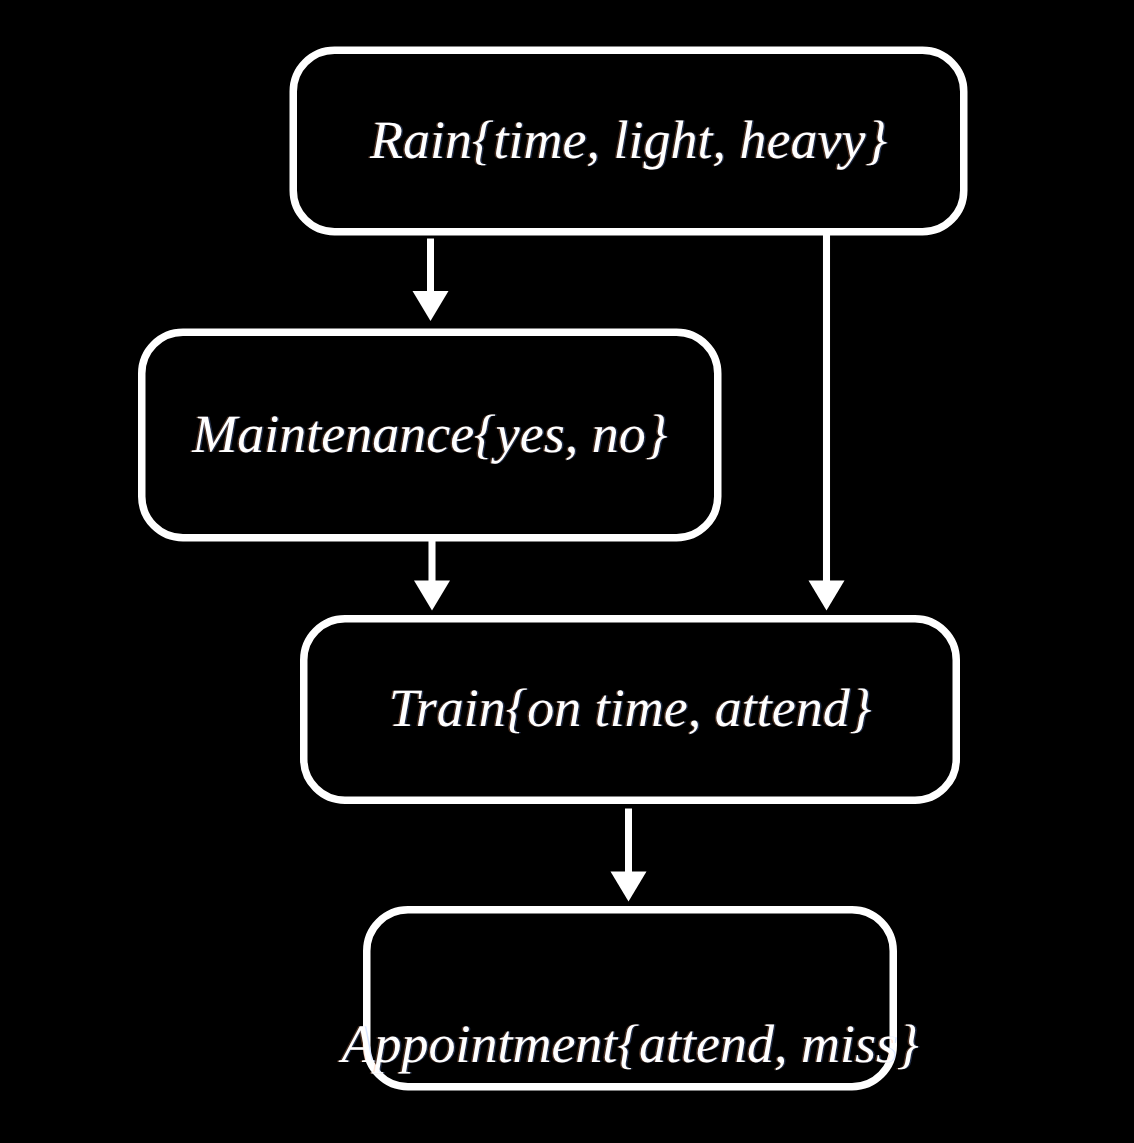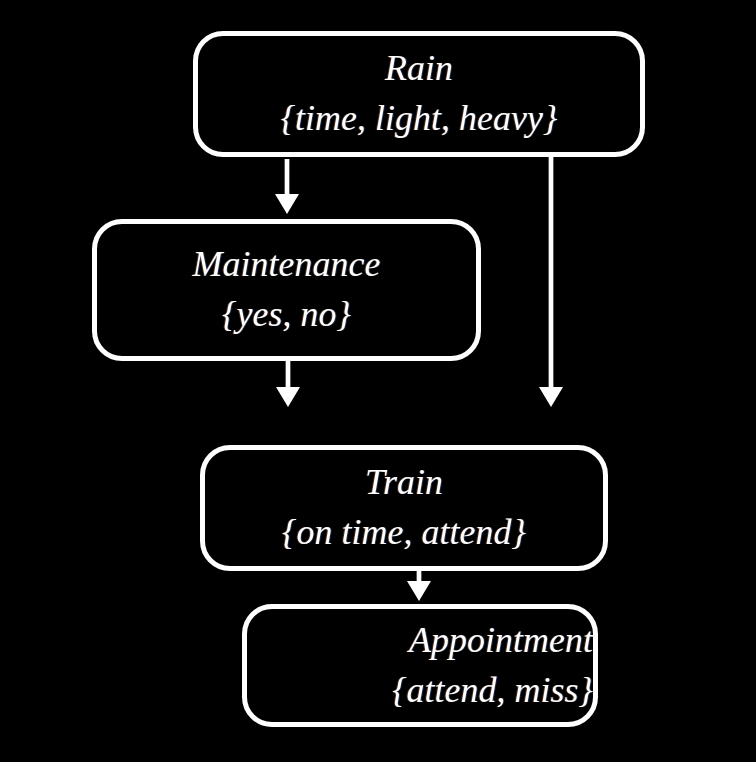--- a/index.html
+++ b/index.html
@@ -23,21 +23,21 @@
     height: 762px;
     display: block;
   }
   .node {
     position: absolute;
     box-sizing: border-box;
     border: 5px solid #ffffff;
     border-radius: 30px;
     background: #000000;
     display: flex;
-    flex-direction: column;
+    flex-direction: row;
     align-items: center;
     justify-content: center;
     text-align: center;
   }
   .node-label, .node-values {
     color: #ffffff;
     font-style: italic;
     font-size: 36px;
     line-height: 1.38;
     white-space: nowrap;
@@ -72,21 +72,21 @@
   <div class="node" style="left: 193px; top: 31px; width: 452px; height: 126px;">
     <div class="node-label">Rain</div>
     <div class="node-values">{time, light, heavy}</div>
   </div>
 
   <div class="node" style="left: 92px; top: 219px; width: 389px; height: 142px;">
     <div class="node-label">Maintenance</div>
     <div class="node-values">{yes, no}</div>
   </div>
 
-  <div class="node" style="left: 200px; top: 410px; width: 408px; height: 126px; margin-top: 35px;">
+  <div class="node" style="left: 200px; top: 410px; width: 440px; height: 126px;">
     <div class="node-label">Train</div>
     <div class="node-values">{on time, attend}</div>
   </div>
 
   <div class="node" style="left: 242px; top: 604px; width: 356px; height: 123px; align-items: flex-end;">
     <div class="node-label">Appointment</div>
     <div class="node-values">{attend, miss}</div>
   </div>
 
 </div>

